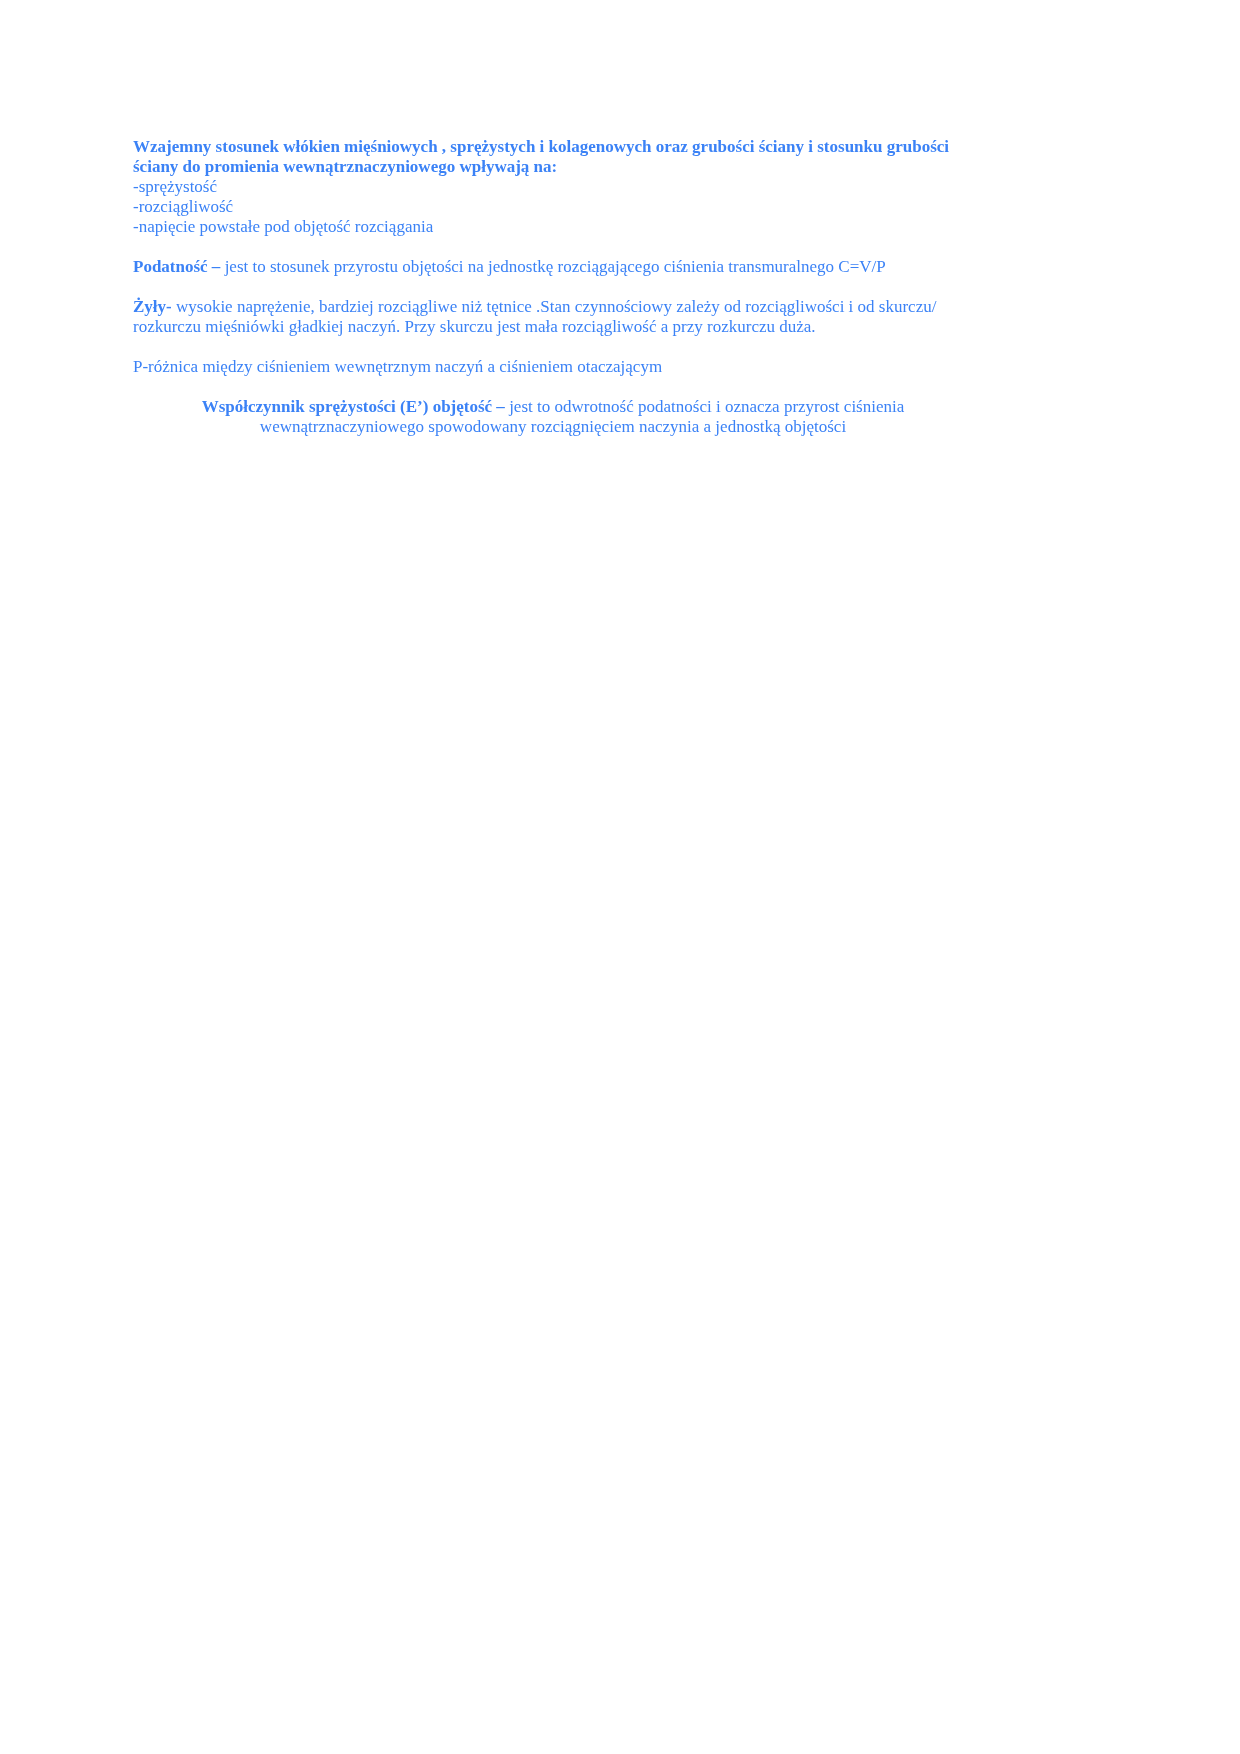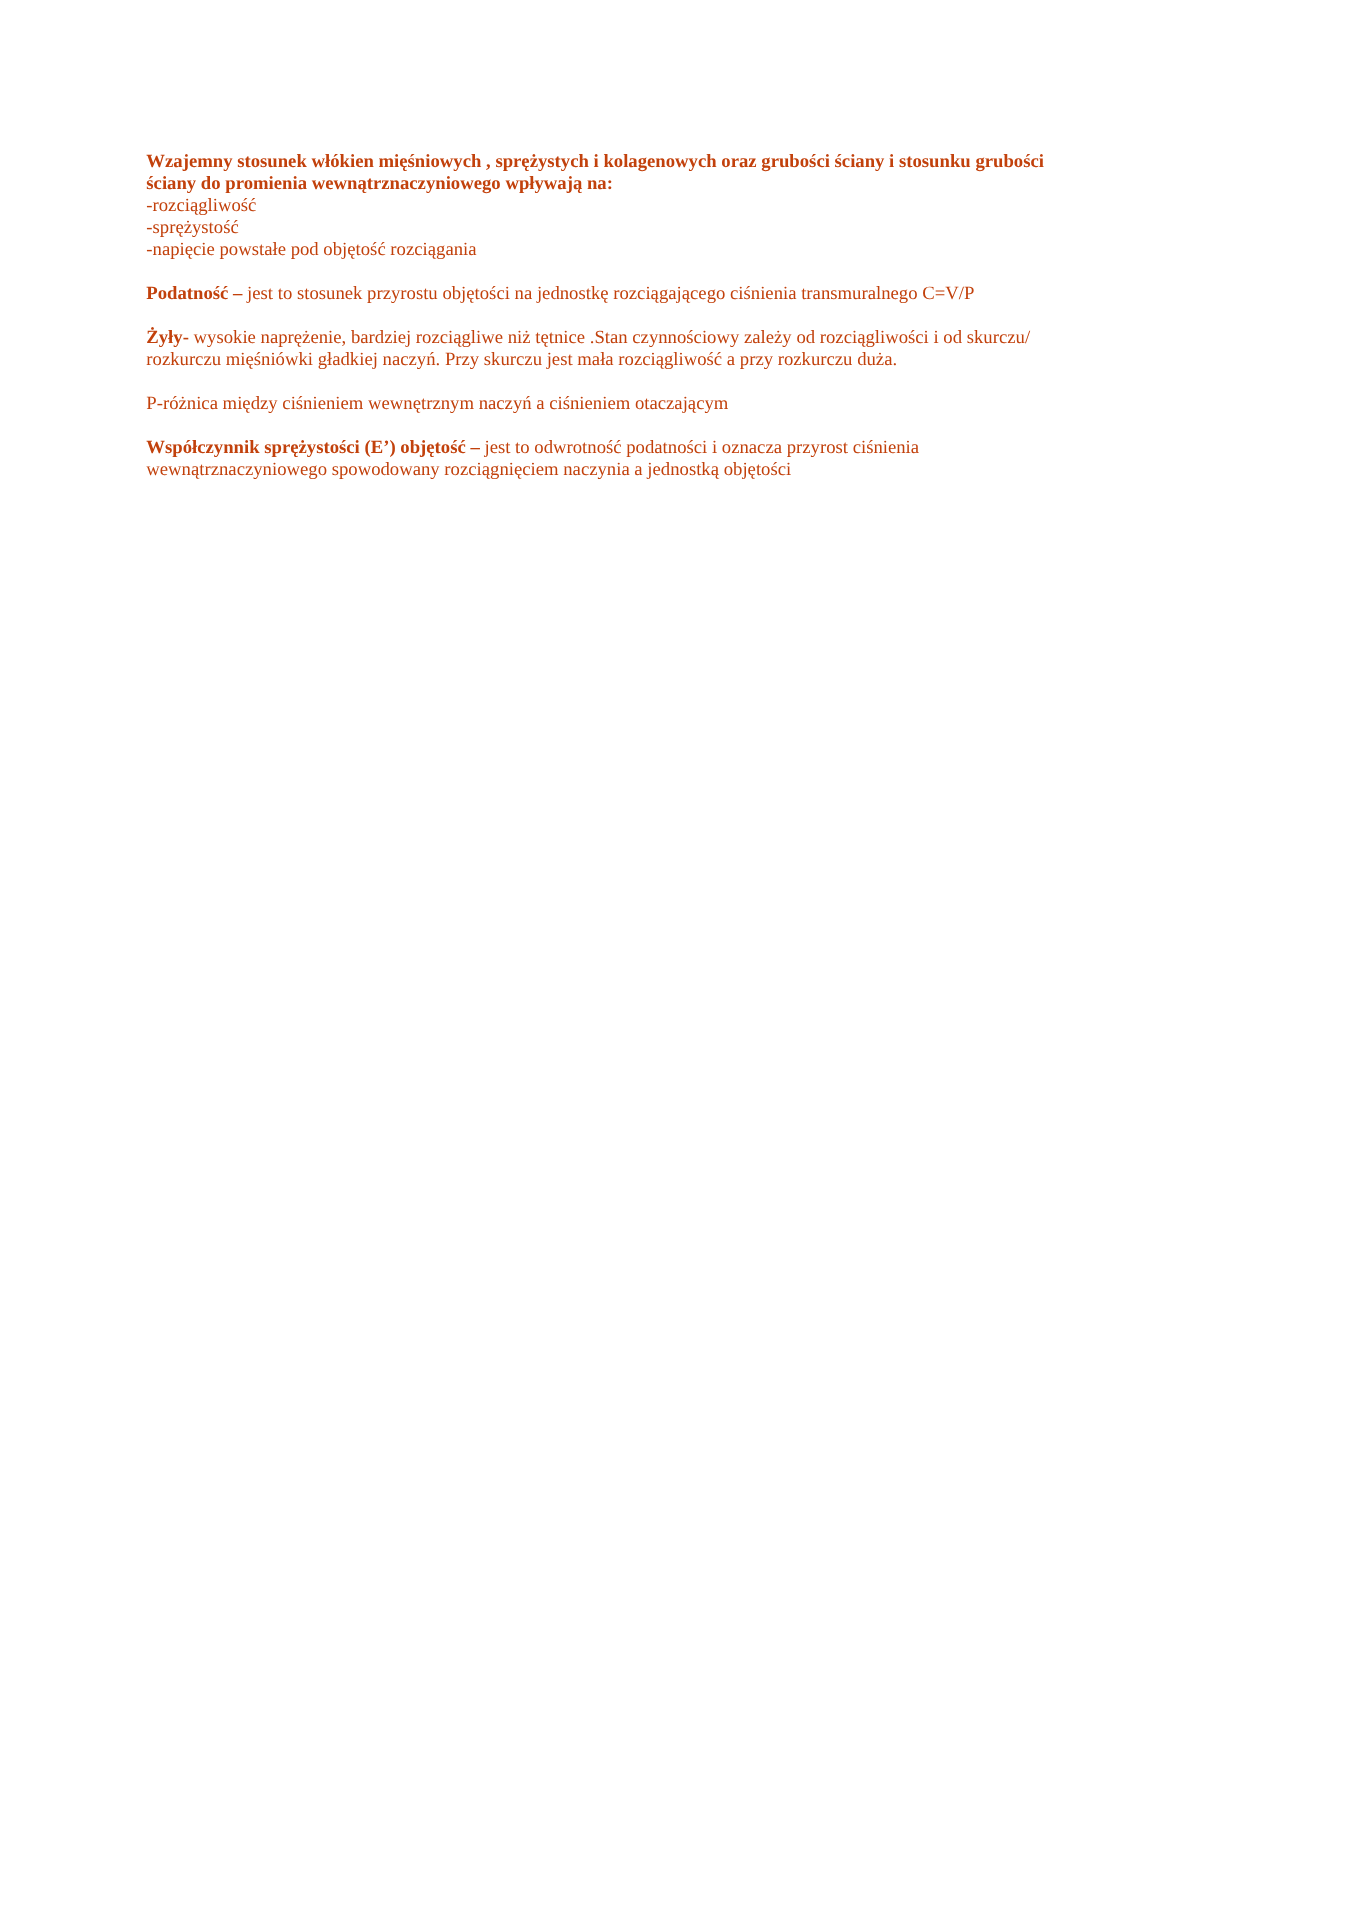--- a/index.html
+++ b/index.html
@@ -9,34 +9,35 @@
   }
   .page {
     position: relative;
     width: 1240px;
     height: 1754px;
     background: #ffffff;
     overflow: hidden;
     font-family: "Liberation Serif", "DejaVu Serif", serif;
     font-size: 17px;
     line-height: 20px;
-    color: #c2410c;
+    color: #3b82f6;
     -webkit-font-smoothing: antialiased;
   }
   .content {
     position: absolute;
     top: 137px;
     left: 133px;
     width: 840px;
   }
   .para {
     margin: 0 0 20px 0;
   }
   .para:last-child {
     margin-bottom: 0;
+    text-align: center;
   }
   .block-lines {
     margin: 0 0 20px 0;
   }
   .line {
     margin: 0;
   }
   b, .bold {
     font-weight: bold;
   }
@@ -45,24 +46,24 @@
 <body>
 
 <div class="page">
   <div class="content">
 
     <div class="block-lines">
       <div class="line">
         <span class="bold">Wzajemny stosunek włókien mięśniowych , sprężystych i kolagenowych oraz grubości ściany i stosunku grubości ściany do promienia wewnątrznaczyniowego wpływają na:</span>
       </div>
       <div class="line">
-        <span>-rozciągliwość</span>
+        <span>-sprężystość</span>
       </div>
       <div class="line">
-        <span>-sprężystość</span>
+        <span>-rozciągliwość</span>
       </div>
       <div class="line">
         <span>-napięcie powstałe pod objętość rozciągania</span>
       </div>
     </div>
 
     <p class="para">
       <span class="bold">Podatność –</span><span> jest to stosunek przyrostu objętości na jednostkę rozciągającego ciśnienia transmuralnego C=V/P</span>
     </p>
 

